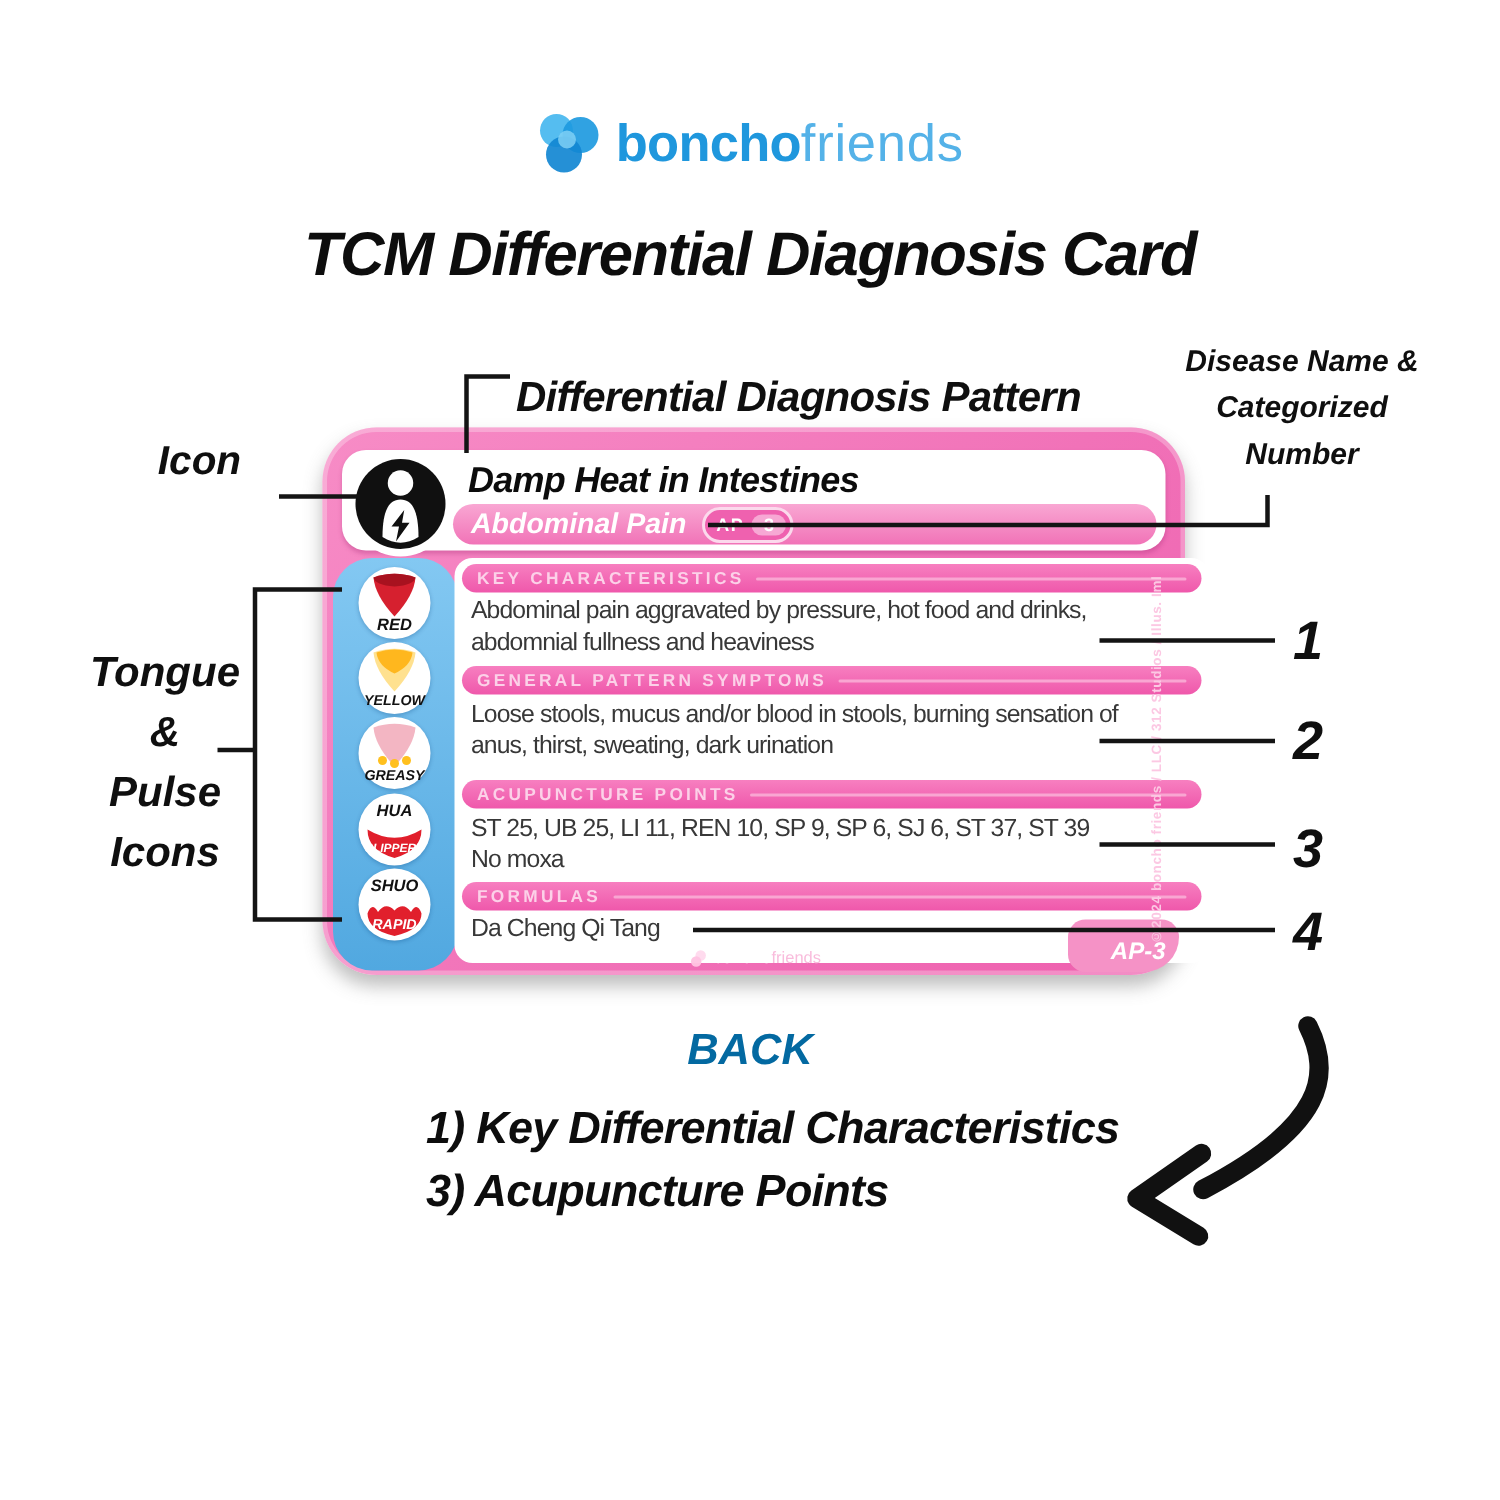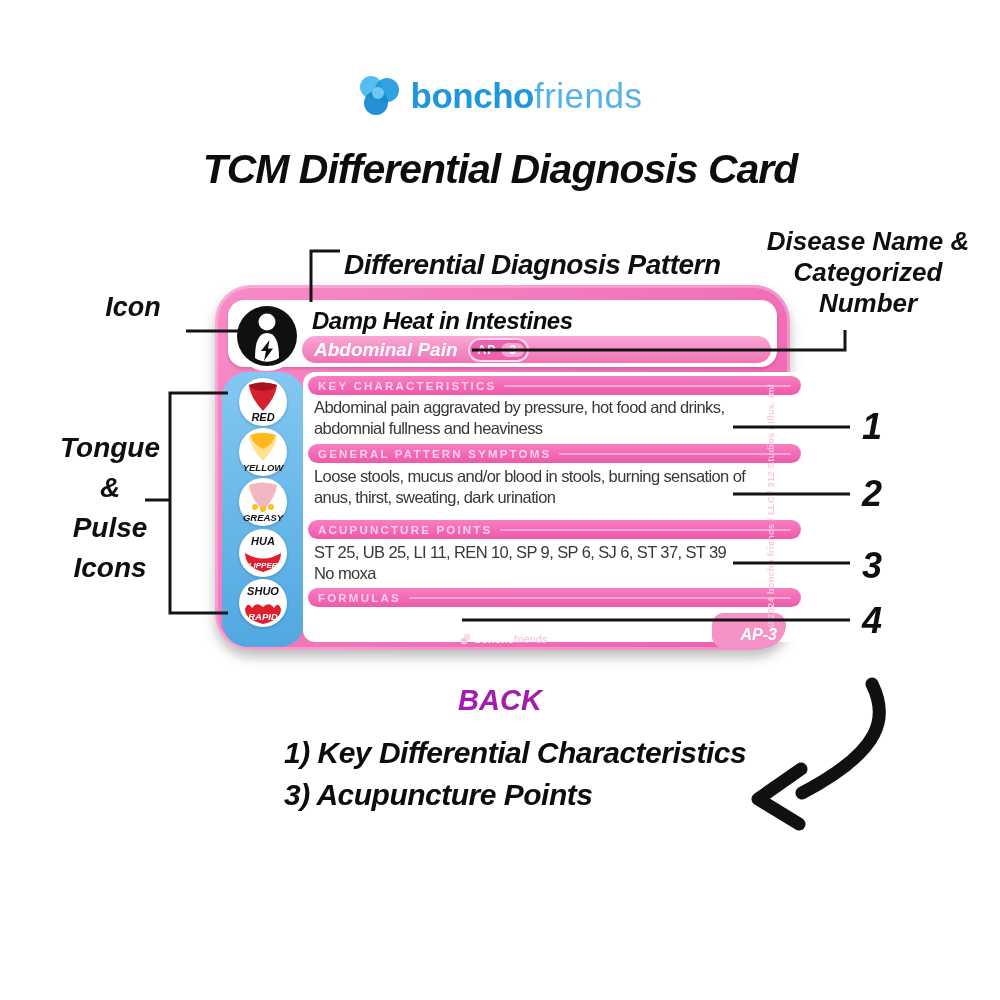--- a/index.html
+++ b/index.html
@@ -9,21 +9,21 @@
   
   .brand{position:absolute;top:74px;left:0;right:0;display:flex;justify-content:center;align-items:center;gap:9px;}
   .brand-bold{font-size:35px;font-weight:bold;color:#1f97dd;letter-spacing:-0.5px;}
   .brand-light{font-size:35px;font-weight:normal;color:#54b2e8;letter-spacing:0.5px;}
   .page-title{position:absolute;top:146px;left:0;right:0;text-align:center;
               font-size:41px;font-weight:bold;font-style:italic;color:#0d0d0d;letter-spacing:-1px;}
 
   
   .ann{position:absolute;font-weight:bold;font-style:italic;color:#0f0f0f;}
   .pattern-label{left:344px;top:233px;font-size:28px;letter-spacing:-0.5px;margin-top:16px;}
-  .disease-name-label{left:748px;top:226px;width:240px;text-align:center;font-size:26px;line-height:31px;}
+  .disease-name-label{left:748px;top:226px;width:240px;text-align:center;font-size:20px;line-height:31px;}
   .disease-icon-label{left:66px;top:292px;width:134px;text-align:center;font-size:27px;line-height:31px;}
   .tongue-pulse-label{left:43px;top:428px;width:134px;text-align:center;font-size:28px;line-height:40px;}
   .callout-number{position:absolute;font-size:36px;font-weight:bold;font-style:italic;color:#0f0f0f;}
 
   
   .overlay{position:absolute;left:0;top:0;width:1000px;height:1000px;pointer-events:none;z-index:40;}
 
   
   .card{position:absolute;left:215px;top:285px;width:575px;height:365px;border-radius:36px;
         background:linear-gradient(135deg,#f78cc6 0%,#f172b8 55%,#ee5fae 100%);
@@ -63,21 +63,21 @@
   .fb-light{font-size:11px;color:#f9bcdc;}
   .corner-tab{position:absolute;right:4px;bottom:2px;width:74px;height:35px;background:#f592c6;
               border-radius:12px 12px 24px 12px;display:flex;align-items:flex-end;justify-content:flex-end;
               padding:0 9px 4px 0;font-size:16px;font-weight:bold;font-style:italic;color:#fff;box-sizing:border-box;}
   .card-copyright{position:absolute;top:90px;right:0px;height:262px;width:24px;
                   writing-mode:vertical-rl;transform:rotate(180deg);text-align:center;
                   font-size:9px;color:#fcc8e3;letter-spacing:0.4px;font-weight:bold;}
 
   
   .back-title{position:absolute;top:684px;left:0;right:0;text-align:center;
-              font-size:29px;font-weight:bold;font-style:italic;color:#a21caf;}
+              font-size:29px;font-weight:bold;font-style:italic;color:#0369a1;}
   .back-list{position:absolute;left:284px;top:732px;font-size:30px;font-weight:bold;font-style:italic;
              line-height:42px;color:#0d0d0d;letter-spacing:-0.5px;}
 </style>
 </head>
 <body>
 
 <div class="page">
 
   <div class="brand">
     <svg width="44" height="44" viewBox="0 0 44 44">
@@ -216,20 +216,21 @@
         <span class="lbl">ACUPUNCTURE POINTS</span>
           <span class="rule"></span>
       </div>
       <div class="s-body nowrap" style="top:170px;">ST 25, UB 25, LI 11, REN 10, SP 9, SP 6, SJ 6, ST 37, ST 39</div>
       <div class="s-body nowrap" style="top:191px;">No moxa</div>
 
       <div class="s-header" style="top:216px;">
         <span class="lbl">FORMULAS</span>
           <span class="rule"></span>
       </div>
+      <div class="s-body nowrap" style="top:237px;">Da Cheng Qi Tang</div>
     </div>
 
     <div class="bottom-brand">
       <svg width="13" height="13" viewBox="0 0 13 13">
         <circle cx="4" cy="4" r="3.2" fill="#ffffff" fill-opacity="0.95"></circle>
         <circle cx="9" cy="5" r="3.5" fill="#ffd9ed" fill-opacity="0.95"></circle>
         <circle cx="6" cy="9" r="3.5" fill="#ffc3e2" fill-opacity="0.95"></circle>
       </svg>
       <div><span class="fb-bold">boncho</span><span class="fb-light">friends</span></div>
     </div>

